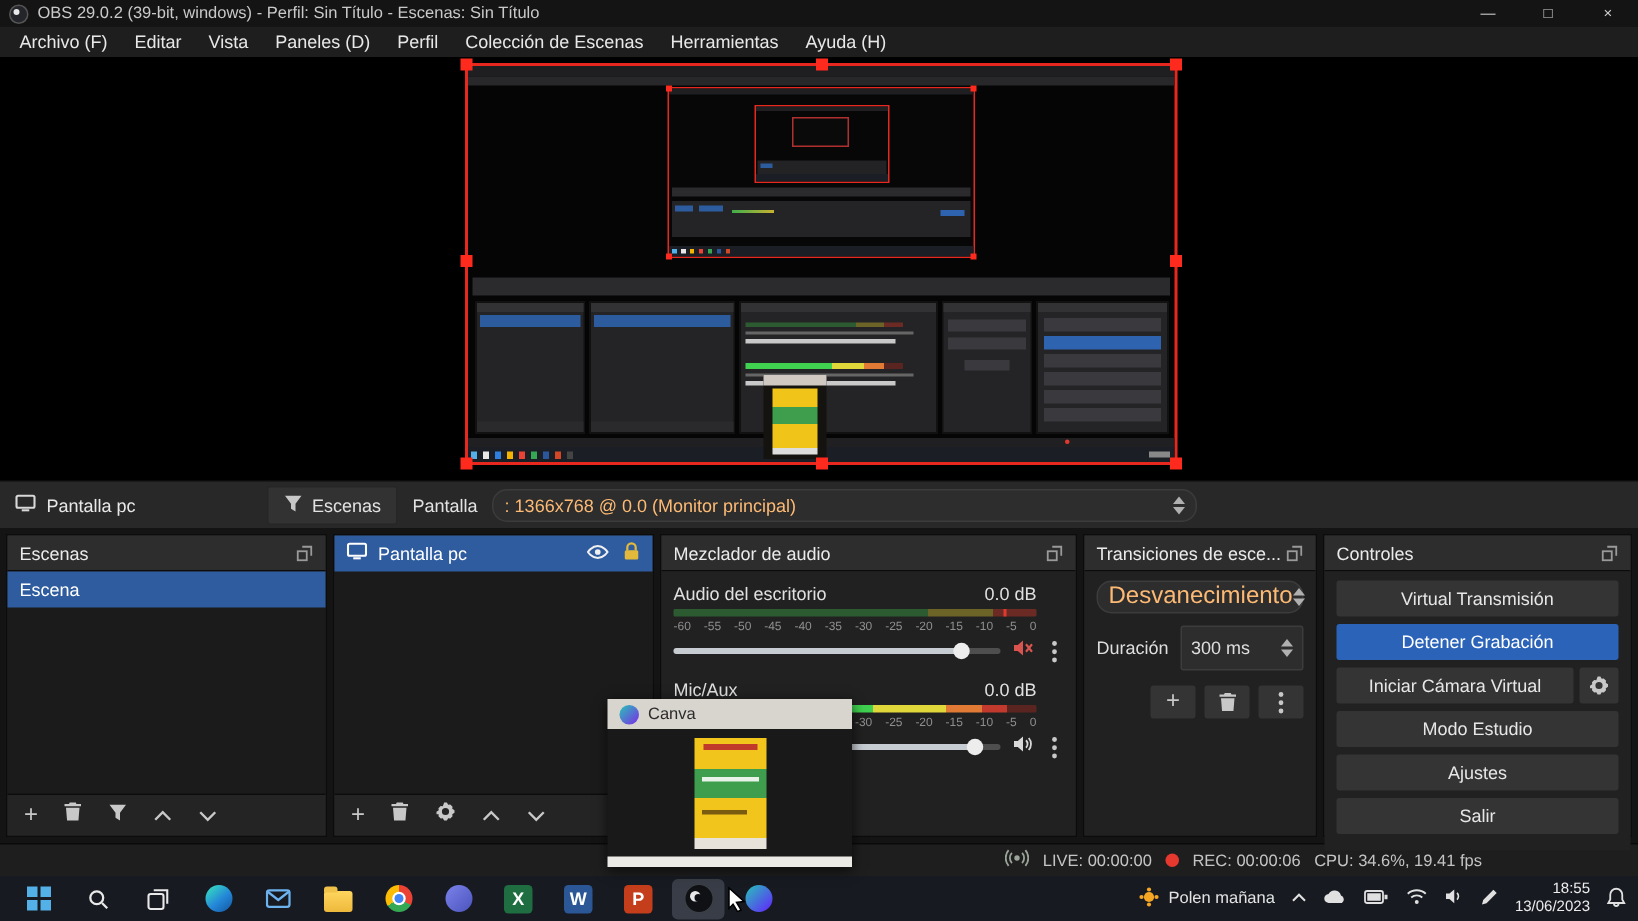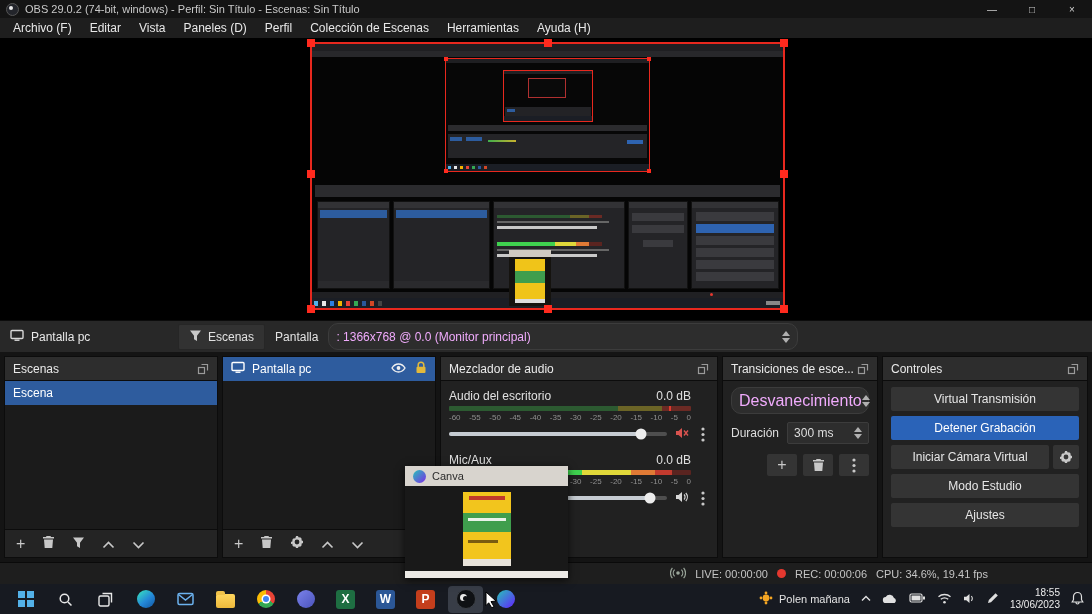--- a/index.html
+++ b/index.html
@@ -17,21 +17,21 @@
   
   .preview{position:relative;height:282px;background:#000;overflow:hidden}
   .capture{position:absolute;left:310px;top:4px;width:475px;height:268px;border:2px solid #e8281e;background:#050505;box-sizing:border-box}
   .hd{position:absolute;width:8px;height:8px;background:#ff2a1e;z-index:6}
   .cap2{position:absolute;border:1px solid #e8281e;background:#070707;box-sizing:border-box}
   .hd2{position:absolute;width:4px;height:4px;background:#ff2a1e;z-index:6}
   
   .srctb{height:32px;background:#282828;border-top:1px solid #0c0c0c;display:flex;align-items:center;gap:10px;padding:0 10px;font-size:12px;color:#e2e2e2;box-sizing:border-box}
   .src-label{display:flex;align-items:center;gap:7px;width:158px;color:#e8e8e8}
   .tb-btn{display:flex;align-items:center;gap:6px;background:#323232;border:1px solid #262626;border-radius:2px;padding:4px 10px}
-  .combo{width:470px;height:27px;background:#2d2d2d;border:1px solid #3c3c3c;border-radius:10px;display:flex;align-items:center;padding:0 7px;color:#f0abfc;box-sizing:border-box}
+  .combo{width:470px;height:22px;background:#2d2d2d;border:1px solid #3c3c3c;border-radius:10px;display:flex;align-items:center;padding:0 7px;color:#fdba74;box-sizing:border-box}
   .spin{margin-left:auto;display:flex;flex-direction:column;gap:2px;align-items:center}
   .arr-up{width:0;height:0;border-left:4px solid transparent;border-right:4px solid transparent;border-bottom:5px solid #b0b0b0}
   .arr-dn{width:0;height:0;border-left:4px solid transparent;border-right:4px solid transparent;border-top:5px solid #b0b0b0}
   
   .panels{height:210px;background:#141414;display:flex;gap:4px;padding:4px;box-sizing:border-box}
   .panel{background:#242424;border:1px solid #0c0c0c;display:flex;flex-direction:column;min-width:0;box-sizing:border-box}
   .panel-header{height:23px;flex:0 0 23px;background:#2d2d2d;display:flex;align-items:center;padding:0 8px;font-size:12px;color:#eaeaea;border-bottom:1px solid #0c0c0c}
   .float-ic{margin-left:auto;display:flex}
   .panel-body{flex:1;background:#1b1b1b;position:relative;display:flex;flex-direction:column}
   .panel-body.pad{background:#212121;padding:6px 8px}
@@ -43,21 +43,21 @@
   .track-head{display:flex;justify-content:space-between;font-size:12px;color:#e0e0e0;margin:2px 18px 3px 0}
   .meter{height:5px;background:#333;position:relative;margin-right:18px;border-radius:1px}
   .scale{display:flex;justify-content:space-between;font-size:8px;color:#8f8f8f;margin:2px 18px 1px 0}
   .slider-row{display:flex;align-items:center;gap:8px;margin:3px 0 8px}
   .slider{flex:1;height:4px;background:#4e4e4e;border-radius:2px;position:relative}
   .slider .fill{position:absolute;left:0;top:0;bottom:0;background:#c6ccd2;border-radius:2px}
   .knob{position:absolute;top:50%;width:11px;height:11px;border-radius:50%;background:#ededed;transform:translate(-50%,-50%)}
   .dots{display:flex;width:12px;justify-content:center}
   
   .trow{display:flex;align-items:center;gap:8px;font-size:12px;color:#dedede;margin-bottom:8px}
-  .spinbox{margin-left:auto;width:92px;height:22px;background:#2d2d2d;border:1px solid #3c3c3c;border-radius:2px;display:flex;align-items:center;padding:0 6px;box-sizing:border-box}
+  .spinbox{margin-left:auto;width:92px;height:30px;background:#2d2d2d;border:1px solid #3c3c3c;border-radius:2px;display:flex;align-items:center;padding:0 6px;box-sizing:border-box}
   .sq-btn{width:30px;height:22px;background:#343434;border-radius:2px;display:flex;align-items:center;justify-content:center}
   .ctl-btn{height:24px;flex:0 0 24px;background:#343434;border-radius:2px;display:flex;align-items:center;justify-content:center;font-size:12px;color:#e6e6e6;margin-bottom:5px}
   .ctl-btn.rec{background:#2a63b8;color:#fff}
   .vcam-row{display:flex;gap:4px;margin-bottom:5px}
   .vcam-row .ctl-btn{flex:1;margin-bottom:0}
   .gear-btn{width:26px;height:24px;background:#343434;border-radius:2px;display:flex;align-items:center;justify-content:center}
   
   .statusbar{height:22px;background:#1e1e1e;border-top:1px solid #0a0a0a;display:flex;align-items:center;justify-content:flex-end;gap:9px;padding-right:104px;font-size:11px;color:#c4c4c4;box-sizing:border-box}
   .live-dot{width:9px;height:9px;border-radius:50%;background:#e5382f}
   
@@ -88,21 +88,21 @@
   .cv-foot{height:7px;flex:0 0 7px;background:#eceae6}
   .cursor{position:absolute;left:484px;top:591px;z-index:99}
 </style>
 </head>
 <body>
 
 <div class="titlebar">
   <span class="obs-logo">
       <i></i>
     </span>
-  <span>OBS 29.0.2 (74-bit, windows) - Perfil: Sin Título - Escenas: Sin Título</span>
+  <span>OBS 29.0.2 (39-bit, windows) - Perfil: Sin Título - Escenas: Sin Título</span>
   <div class="win-btns">
     <span class="win-btn">—</span>
     <span class="win-btn">□</span>
     <span class="win-btn">×</span>
   </div>
 </div>
 
 <div class="menubar">
   <span class="menu-item">Archivo (F)</span>
   <span class="menu-item">Editar</span>
@@ -463,20 +463,21 @@
       <div class="vcam-row">
         <div class="ctl-btn">Iniciar Cámara Virtual</div>
         <div class="gear-btn">
             <svg width="14" height="14" viewBox="0 0 14 14">
               <path fill-rule="evenodd" fill="#c8c8c8" d="M6.1 1h1.8l.9 1.5 1.4-.2 1.5 1.5-.2 1.4 1.5.9v1.8l-1.5.9.2 1.4-1.5 1.5-1.4-.2-.9 1.5H6.1l-.9-1.5-1.4.2-1.5-1.5.2-1.4L1 8.9V7.1l1.5-.9-.2-1.4 1.5-1.5 1.4.2zM7 4.6a2.4 2.4 0 1 0 0 4.8 2.4 2.4 0 0 0 0-4.8z"></path>
             </svg>
           </div>
       </div>
       <div class="ctl-btn">Modo Estudio</div>
       <div class="ctl-btn">Ajustes</div>
+      <div class="ctl-btn">Salir</div>
     </div>
   </div>
 </div>
 
 <div class="statusbar">
   <span><svg width="16" height="12" viewBox="0 0 16 12">
         <circle cx="8" cy="6" r="1.8" fill="#9aa59a"></circle>
         <path fill="none" stroke="#9aa59a" stroke-width="1.2" d="M4.6 2.6a5 5 0 0 0 0 6.8M11.4 2.6a5 5 0 0 1 0 6.8M2.4.8a8 8 0 0 0 0 10.4M13.6.8a8 8 0 0 1 0 10.4"></path>
       </svg></span>
   <span>LIVE: 00:00:00</span>

